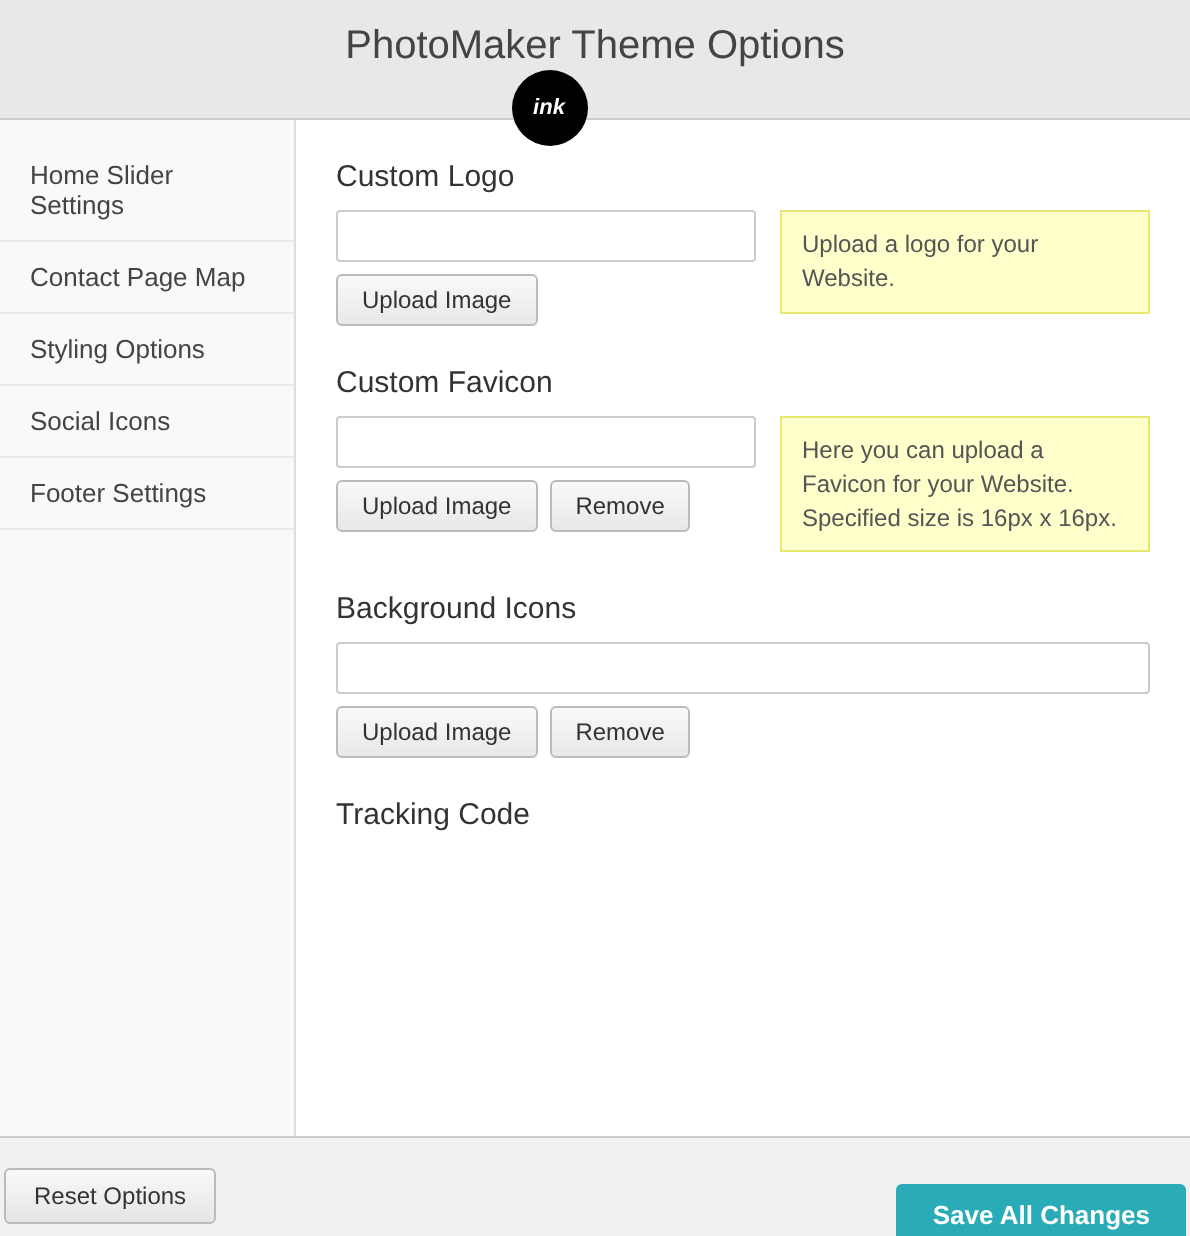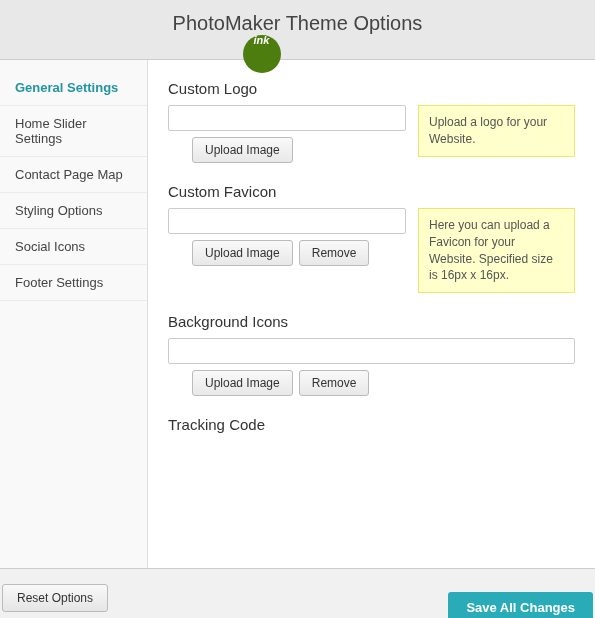--- a/index.html
+++ b/index.html
@@ -29,26 +29,27 @@
       font-weight: normal;
     }
     .logo {
       width: 110px;
       height: 38px;
       position: relative;
     }
     .logo-circle {
       width: 38px;
       height: 38px;
-      background: #4d7c0f;
+      background: #000000;
       border-radius: 50%;
       position: absolute;
-      left: 0;
+      left: 13px;
       top: 0;
       display: flex;
+      align-items: center;
       justify-content: center;
     }
     .logo-ink {
       color: white;
       font-size: 11px;
       font-style: italic;
       font-weight: bold;
       line-height: 1;
     }
     .logo-text {
@@ -126,35 +127,34 @@
       background: #fff;
       margin-bottom: 6px;
       padding: 0 6px;
       font-size: 12px;
       border-radius: 2px;
     }
 
     .btn-group {
       display: flex;
       gap: 6px;
-      margin-left: 24px;
     }
 
     .btn {
       padding: 5px 12px;
       font-size: 12px;
       border: 1px solid #bbb;
       background: linear-gradient(to bottom, #f9f9f9, #e8e8e8);
       color: #333;
       cursor: pointer;
       border-radius: 3px;
     }
 
     .hint-box {
-      width: 157px;
+      width: 185px;
       background: #ffffcc;
       border: 1px solid #e8e870;
       padding: 8px 10px;
       font-size: 12px;
       color: #555;
       line-height: 1.4;
       margin-left: 12px;
       flex-shrink: 0;
     }
 
@@ -209,21 +209,20 @@
   <div class="logo">
     <div class="logo-circle">
       <span class="logo-ink">ink</span>
     </div>
   </div>
 </div>
 
 <div class="main-wrap">
 
   <nav class="sidebar">
-    <a class="sidebar-item active">General Settings</a>
     <a class="sidebar-item">Home Slider Settings</a>
     <a class="sidebar-item">Contact Page Map</a>
     <a class="sidebar-item">Styling Options</a>
     <a class="sidebar-item">Social Icons</a>
     <a class="sidebar-item">Footer Settings</a>
   </nav>
 
   <div class="content">
 
     <div>

